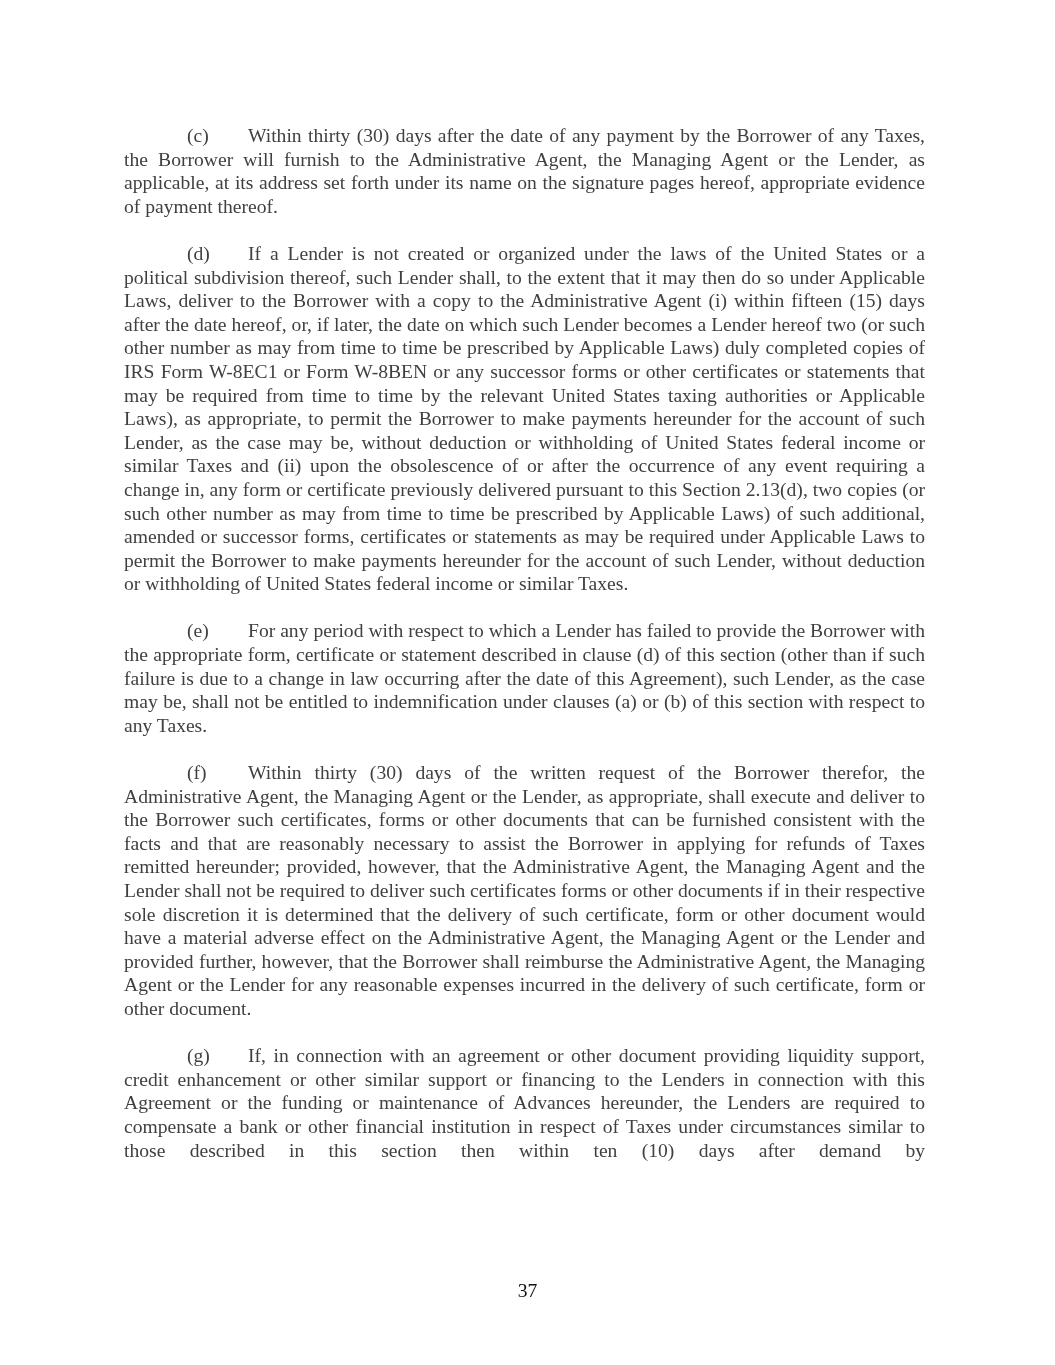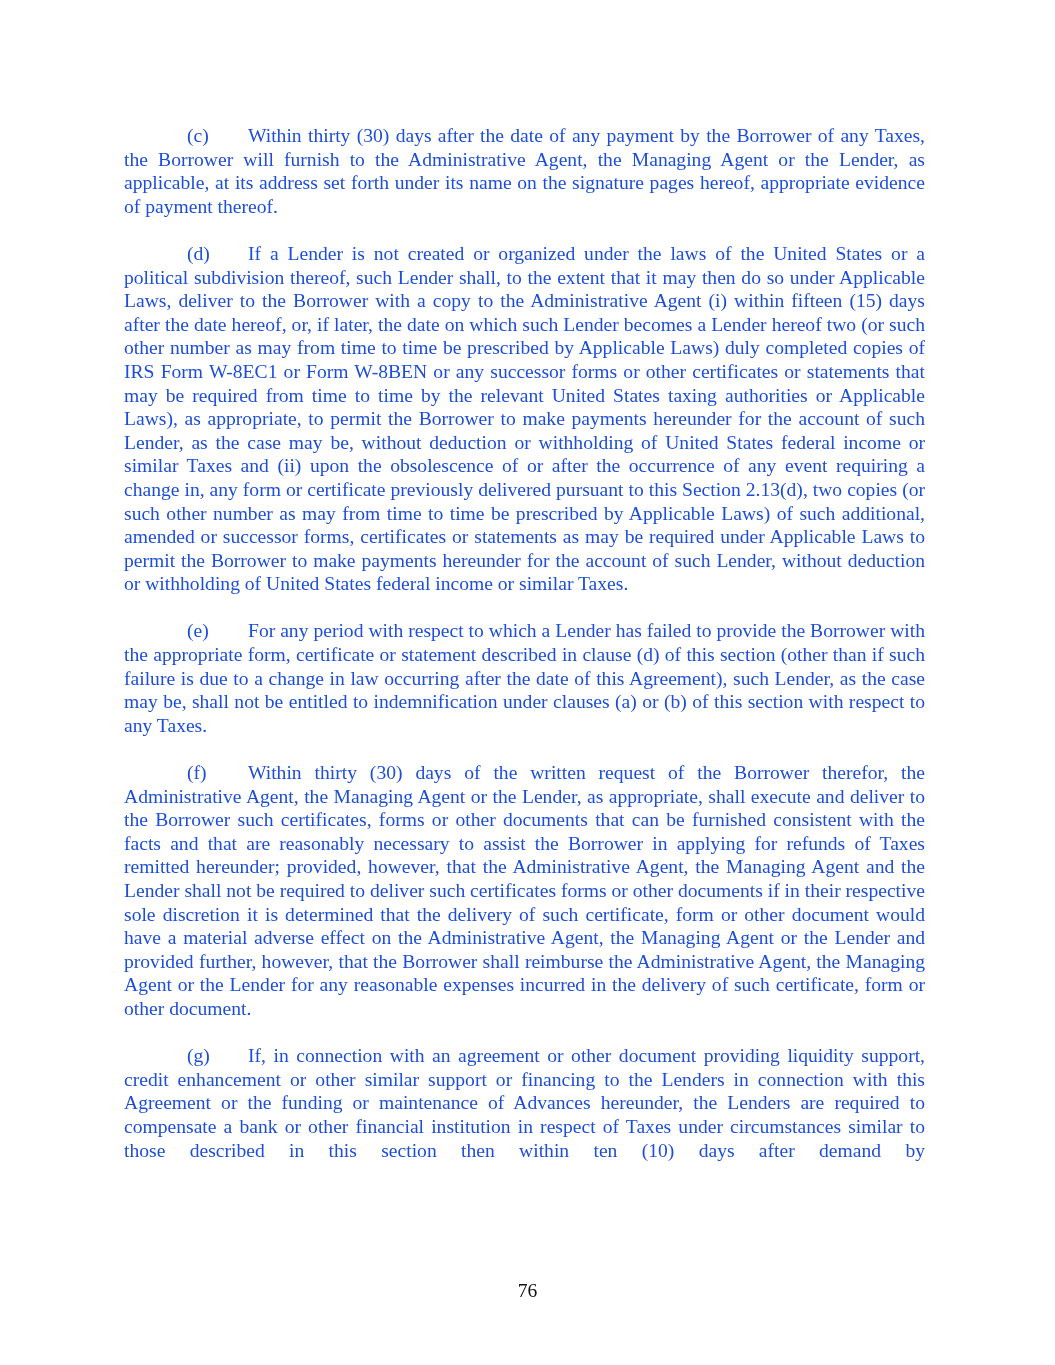--- a/index.html
+++ b/index.html
@@ -1,20 +1,20 @@
 <!DOCTYPE html>
 <html><head>
 <meta charset="utf-8">
 <style>
   html, body { margin: 0; padding: 0; background: #ffffff; }
   body { width: 1055px; height: 1365px; position: relative; overflow: hidden; }
   .page {
     position: absolute; left: 124px; top: 124px; width: 801px;
     font-family: "Liberation Serif", "DejaVu Serif", serif;
-    font-size: 19.6px; line-height: 23.6px; color: #1d4ed8;
+    font-size: 19.6px; line-height: 23.6px; color: #404040;
   }
   .para { text-align: justify; margin: 0 0 23.6px 0; }
   .para .label { display: inline-block; margin-left: 63px; width: 61px; }
   .u { text-underline-offset: 2px; }
   .page-number {
     position: absolute; left: 0; width: 1055px; top: 1280px; text-align: center;
     font-family: "Liberation Serif", "DejaVu Serif", serif; font-size: 19.6px; color: #111111;
   }
 </style>
 </head>
@@ -37,13 +37,13 @@
   <p class="para">
     <span class="label">(f)</span><span>Within thirty (30) days of the written request of the Borrower therefor, the Administrative Agent, the Managing Agent or the Lender, as appropriate, shall execute and deliver to the Borrower such certificates, forms or other documents that can be furnished consistent with the facts and that are reasonably necessary to assist the Borrower in applying for refunds of Taxes remitted hereunder; </span><span class="u">provided</span><span>, </span><span class="u">however</span><span>, that the Administrative Agent, the Managing Agent and the Lender shall not be required to deliver such certificates forms or other documents if in their respective sole discretion it is determined that the delivery of such certificate, form or other document would have a material adverse effect on the Administrative Agent, the Managing Agent or the Lender and </span><span class="u">provided</span><span> </span><span class="u">further</span><span>, </span><span class="u">however</span><span>, that the Borrower shall reimburse the Administrative Agent, the Managing Agent or the Lender for any reasonable expenses incurred in the delivery of such certificate, form or other document.</span>
   </p>
 
   <p class="para" style="text-align-last: justify;">
     <span class="label">(g)</span><span>If, in connection with an agreement or other document providing liquidity support, credit enhancement or other similar support or financing to the Lenders in connection with this Agreement or the funding or maintenance of Advances hereunder, the Lenders are required to compensate a bank or other financial institution in respect of Taxes under circumstances similar to those described in this section then within ten (10) days after demand by</span>
   </p>
 
 </div>
 
-<div class="page-number">76</div>
+<div class="page-number">37</div>
 
 </body></html>

